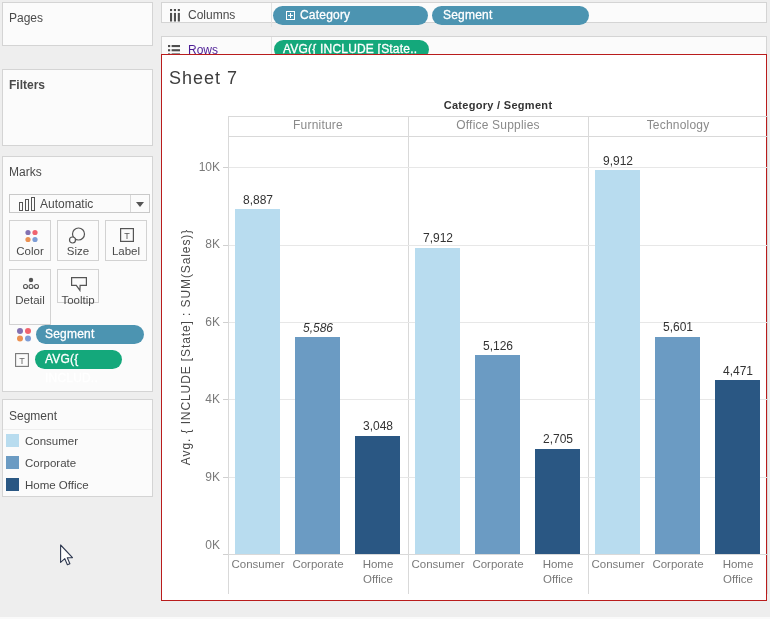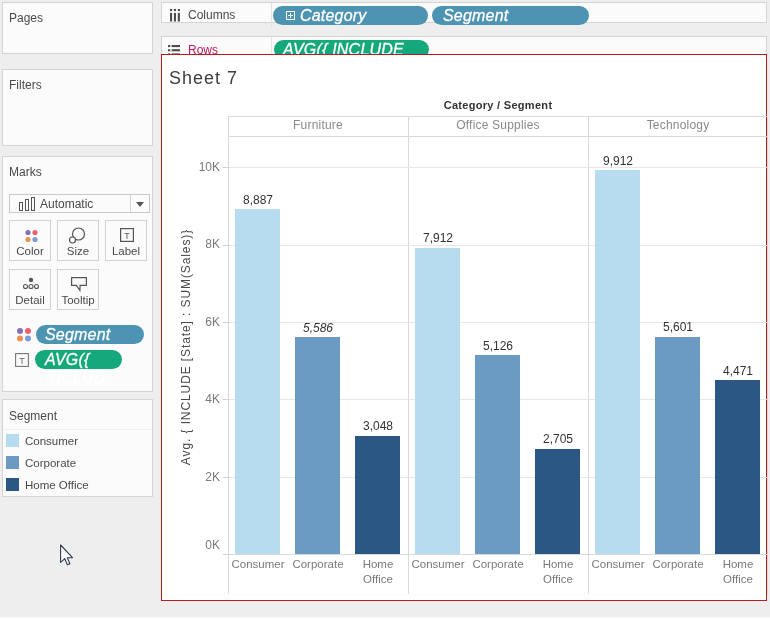--- a/index.html
+++ b/index.html
@@ -14,33 +14,33 @@
 .panel-lbl { position:absolute; left:6px; top:8px; font-size:12px; color:#4a4a4a; }
 .abs { position:absolute; }
 .bar { position:absolute; }
 .vlab { position:absolute; font-size:12px; color:#333; text-align:center; width:60px; }
 .tick { position:absolute; font-size:12px; color:#7a7a7a; text-align:right; width:30px; }
 .hline { position:absolute; background:#d9d9d9; height:1px; }
 .vline { position:absolute; background:#d9d9d9; width:1px; }
 .grid { position:absolute; background:#e7e7e7; height:1px; }
 .colhead { position:absolute; font-size:12px; letter-spacing:0.2px; color:#8a8a8a; text-align:center; width:180px; }
 .axlab { position:absolute; font-size:11.5px; color:#7a7a7a; text-align:center; width:60px; line-height:14.5px; }
-.pill { position:absolute; height:19px; border-radius:10px; color:#fff; font-size:16px; line-height:19px; letter-spacing:0.2px;font-style:italic; -webkit-text-stroke:0.3px #fff; }
+.pill { position:absolute; height:19px; border-radius:10px; color:#fff; font-size:12px; line-height:19px; letter-spacing:0.2px; -webkit-text-stroke:0.3px #fff; }
 .pill-blue { background:#4c94b1; }
 .pill-green { background:#14a87b; }
 .mbtn { position:absolute; background:#fbfbfb; border:1px solid #d2d2d2; text-align:center; font-size:11.5px; color:#4a4a4a; }
 </style>
 </head>
 <body>
 
-<div class="box" style="left:2px; top:2px; width:151px; height:52px;">
+<div class="box" style="left:2px; top:2px; width:151px; height:44px;">
   <div class="panel-lbl">Pages</div>
 </div>
 
-<div class="box" style="left:2px; top:69px; width:151px; height:77px;">
+<div class="box" style="left:2px; top:69px; width:151px; height:77px;font-weight:bold;">
   <div class="panel-lbl">Filters</div>
 </div>
 
 <div class="box" style="left:2px; top:156px; width:151px; height:236px;">
   <div class="panel-lbl">Marks</div>
 
   <div class="abs" style="left:6px; top:37px; width:141px; height:19px; background:#fbfbfb; border:1px solid #c9c9c9;">
     <svg class="abs" style="left:9px; top:2px;" width="17" height="14" viewBox="0 0 17 14" shape-rendering="crispEdges">
       <rect x="0.5" y="5.5" width="3" height="8" fill="none" stroke="#555" stroke-width="1"></rect>
       <rect x="6.5" y="2.5" width="3" height="11" fill="none" stroke="#555" stroke-width="1"></rect>
@@ -70,30 +70,30 @@
     <div class="abs" style="left:0; right:0; top:24px;">Size</div>
   </div>
   <div class="mbtn" style="left:102px; top:63px; width:42px; height:41px;">
     <svg class="abs" style="left:14px; top:7px;" width="14" height="14" viewBox="0 0 14 14">
       <rect x="0.6" y="0.6" width="12.8" height="12.8" fill="none" stroke="#555" stroke-width="1.2"></rect>
       <text x="7" y="10.5" font-size="9" fill="#555" text-anchor="middle" font-family="Liberation Sans">T</text>
     </svg>
     <div class="abs" style="left:0; right:0; top:24px;">Label</div>
   </div>
 
-  <div class="mbtn" style="left:6px; top:112px; width:42px; height:41px;">
+  <div class="mbtn" style="left:6px; top:112px; width:42px; height:56px;">
     <svg class="abs" style="left:12px; top:7px;" width="18" height="14" viewBox="0 0 18 14">
       <circle cx="9" cy="3" r="2.2" fill="#555"></circle>
       <circle cx="3.5" cy="9.5" r="2" fill="none" stroke="#555" stroke-width="1.1"></circle>
       <circle cx="9" cy="9.5" r="2" fill="none" stroke="#555" stroke-width="1.1"></circle>
       <circle cx="14.5" cy="9.5" r="2" fill="none" stroke="#555" stroke-width="1.1"></circle>
     </svg>
     <div class="abs" style="left:0; right:0; top:24px;">Detail</div>
   </div>
-  <div class="mbtn" style="left:54px; top:112px; width:42px; height:41px;">
+  <div class="mbtn" style="left:54px; top:112px; width:42px; height:34px;">
     <svg class="abs" style="left:13px; top:7px;" width="16" height="15" viewBox="0 0 16 15">
       <path d="M0.6,0.6 L15.4,0.6 L15.4,8.4 L9.1,8.4 L8.9,13.4 L5.3,8.4 L0.6,8.4 Z" fill="none" stroke="#555" stroke-width="1.2"></path>
     </svg>
     <div class="abs" style="left:0; right:0; top:24px;">Tooltip</div>
   </div>
 
   <svg class="abs" style="left:11px; top:169px;" width="20" height="17" viewBox="0 0 20 17">
     <circle cx="6" cy="5" r="3" fill="#8371b1"></circle>
     <circle cx="14" cy="5" r="3" fill="#f0636e"></circle>
     <circle cx="6" cy="12.5" r="3" fill="#eb9152"></circle>
@@ -143,21 +143,21 @@
 
 <div class="box" style="left:161px; top:36px; width:606px; height:27px;">
   <svg class="abs" style="left:6px; top:8px;" width="12" height="11" viewBox="0 0 12 11">
     <rect x="0" y="0" width="2.2" height="2.1" fill="#4d4d4d"></rect>
       <rect x="3.6" y="0" width="8.4" height="2.1" fill="#4d4d4d"></rect>
     <rect x="0" y="4.2" width="2.2" height="2.1" fill="#4d4d4d"></rect>
       <rect x="3.6" y="4.2" width="8.4" height="2.1" fill="#4d4d4d"></rect>
     <rect x="0" y="8.4" width="2.2" height="2.1" fill="#4d4d4d"></rect>
       <rect x="3.6" y="8.4" width="8.4" height="2.1" fill="#4d4d4d"></rect>
   </svg>
-  <span class="abs" style="left:26px; top:6px; font-size:12px; color:#be185d;">Rows</span>
+  <span class="abs" style="left:26px; top:6px; font-size:12px; color:#4c1d95;">Rows</span>
   <div class="abs" style="left:109px; top:0; width:1px; height:25px; background:#e2e2e2;"></div>
   <div class="pill pill-green" style="left:112px; top:3px; width:155px;">
     <span style="position:absolute; left:9px;">AVG({ INCLUDE [State..</span>
   </div>
 </div>
 
 <div class="abs" style="left:161px; top:54px; width:606px; height:547px; background:#fff; border:1px solid #b91c1c;">
   <div class="abs" style="left:7px; top:13px; font-size:18px; letter-spacing:1px; color:#3e3e3e;">Sheet 7</div>
 
   <div class="abs" style="left:256px; top:44px; width:160px; text-align:center; font-size:11px; letter-spacing:0.3px; font-weight:bold; color:#333;">Category / Segment</div>
@@ -179,21 +179,21 @@
   <div class="grid" style="left:67px; top:267px; width:538px;"></div>
   <div class="grid" style="left:67px; top:344px; width:538px;"></div>
   <div class="grid" style="left:67px; top:422px; width:538px;"></div>
 
   <div class="hline" style="left:66px; top:499px; width:540px;"></div>
 
   <div class="tick" style="left:28px; top:105px;">10K</div>
   <div class="tick" style="left:28px; top:182px;">8K</div>
   <div class="tick" style="left:28px; top:260px;">6K</div>
   <div class="tick" style="left:28px; top:337px;">4K</div>
-  <div class="tick" style="left:28px; top:415px;">2K</div>
+  <div class="tick" style="left:28px; top:415px;">9K</div>
   <div class="tick" style="left:28px; top:483px;">0K</div>
 
   <div class="hline" style="left:61px; top:112px; width:5px; background:#d0d0d0;"></div>
   <div class="hline" style="left:61px; top:190px; width:5px; background:#d0d0d0;"></div>
   <div class="hline" style="left:61px; top:267px; width:5px; background:#d0d0d0;"></div>
   <div class="hline" style="left:61px; top:344px; width:5px; background:#d0d0d0;"></div>
   <div class="hline" style="left:61px; top:422px; width:5px; background:#d0d0d0;"></div>
   <div class="hline" style="left:61px; top:499px; width:5px; background:#d0d0d0;"></div>
 
   <div class="abs" style="left:24px; top:293px; width:0; height:0;">

